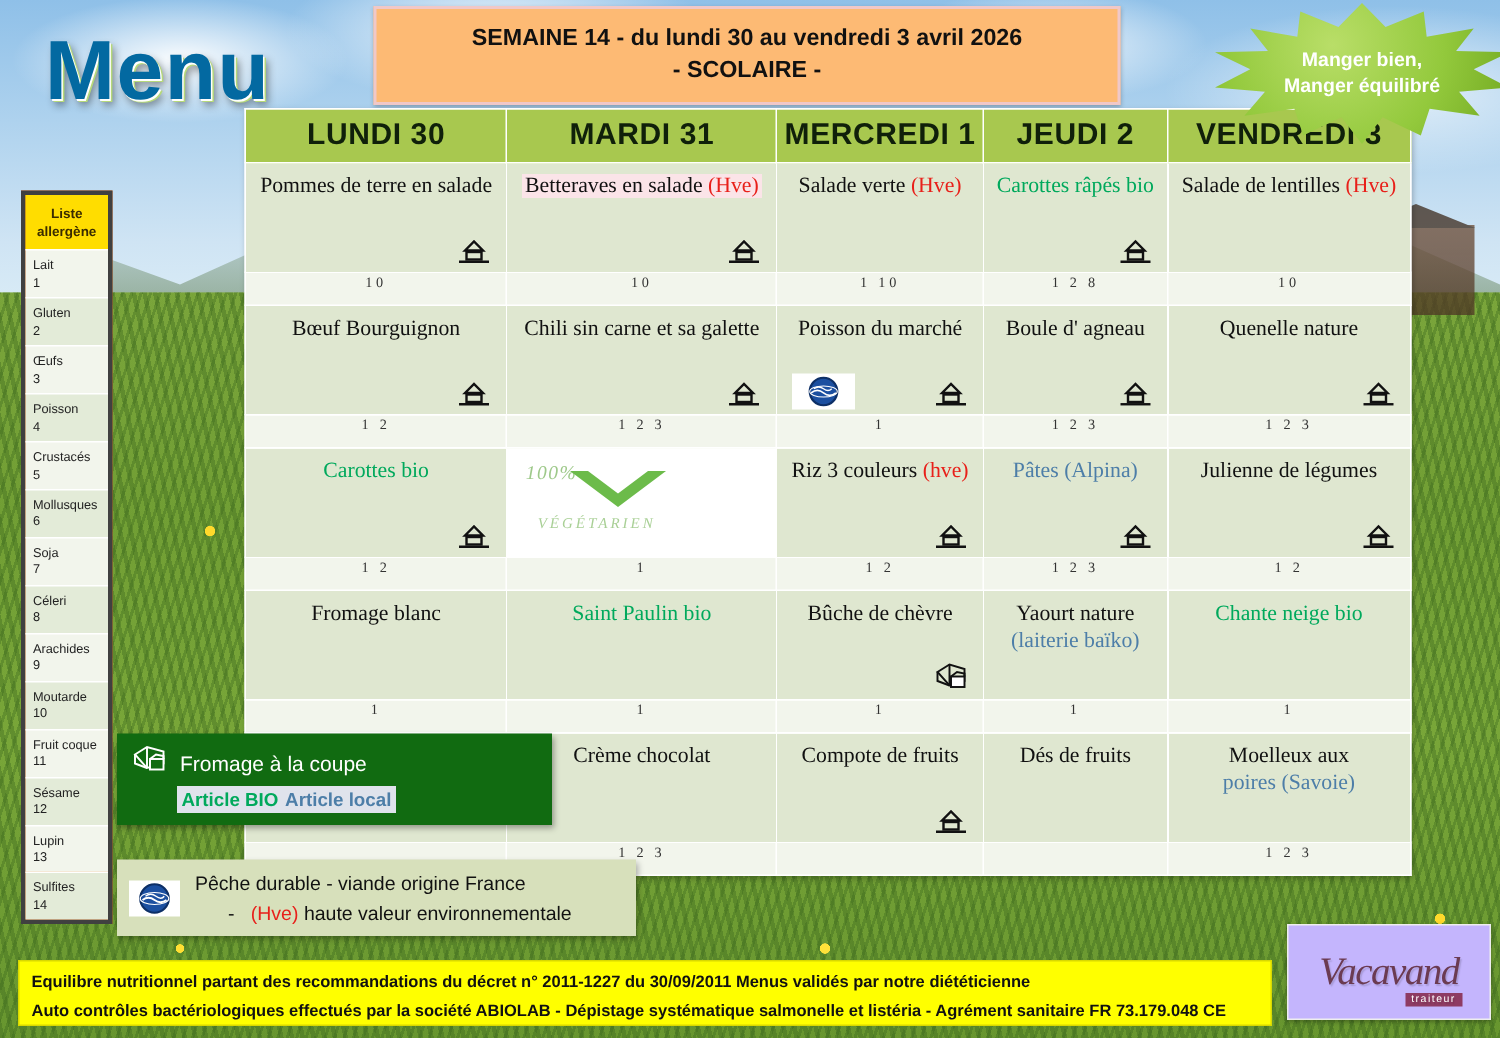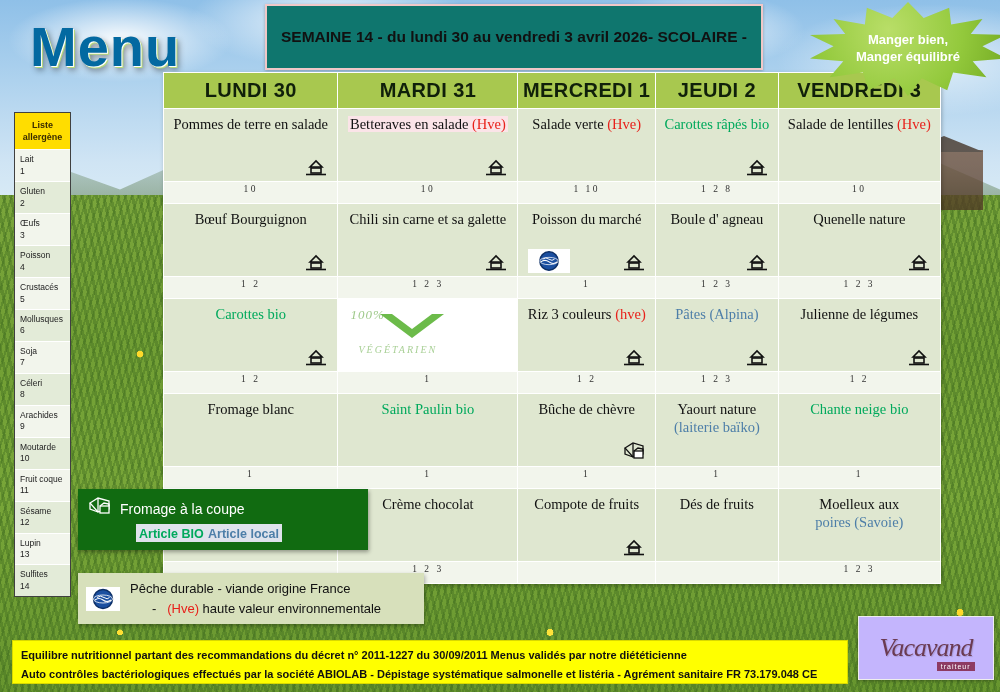--- a/index.html
+++ b/index.html
@@ -69,41 +69,41 @@
     font-family:"Liberation Sans", sans-serif;
     color:#0369a1;
     text-shadow:
       1px 1px 0 #ffffff,
       2px 2px 0 #b6d97a,
       3px 4px 6px rgba(0,0,0,.45);
   }
 
   
   #week-banner{
-    position:absolute;left:265px;top:4px;width:494px;height:62px;z-index:6;
-    background:#0f766e;border:2px solid #f0c8c8;
-    display:flex;flex-direction:row;align-items:center;justify-content:center;
+    position:absolute;left:249px;top:4px;width:494px;height:62px;z-index:6;
+    background:#fdba74;border:2px solid #f0c8c8;
+    display:flex;flex-direction:column;align-items:center;justify-content:center;
     box-shadow:0 1px 3px rgba(0,0,0,.25);
   }
   #week-banner .line{font-size:15.5px;font-weight:700;color:#111;line-height:1.35;white-space:nowrap;}
 
   
   #burst{
     position:absolute;left:810px;top:2px;width:196px;height:94px;z-index:7;
     background:radial-gradient(circle at 40% 30%, #b9de68 0%, #93c93c 55%, #6fa61f 100%);
     clip-path:polygon(50% 0%,58% 17%,71% 6%,72% 24%,88% 18%,82% 34%,100% 35%,88% 47%,100% 60%,83% 63%,90% 80%,73% 75%,70% 94%,57% 81%,50% 100%,43% 81%,30% 94%,27% 75%,10% 80%,17% 63%,0% 60%,12% 47%,0% 35%,18% 34%,12% 18%,28% 24%,29% 6%,42% 17%);
     display:flex;flex-direction:column;align-items:center;justify-content:center;
     filter:drop-shadow(2px 3px 3px rgba(0,0,0,.4));
   }
   #burst .bl{font-size:13px;font-weight:700;color:#ffffff;line-height:1.3;white-space:nowrap;}
 
   
   #allergen-list{
-    position:absolute;left:14px;top:112px;width:55px;z-index:6;
-    border:1px solid #404040;background:#f97316;
+    position:absolute;left:14px;top:127px;width:55px;z-index:6;
+    border:3px solid #404040;background:#f97316;
   }
   #allergen-list .head{
     background:#ffdd00;color:#3a2c00;font-size:9px;font-weight:700;
     text-align:center;padding:6px 2px;line-height:1.35;
   }
   #allergen-list .row{
     font-size:8.5px;color:#222;padding:4px 5px;line-height:1.35;
     border-top:1px solid #ffffff;
   }
   #allergen-list .row.a{background:#f2f5ec;}
@@ -147,21 +147,21 @@
     position:relative;
   }
 
   
   #legend-prep{
     position:absolute;left:78px;top:489px;width:270px;z-index:6;
     background:#116b11;padding:7px 10px 8px 10px;
     box-shadow:1px 2px 4px rgba(0,0,0,.35);
   }
   #legend-prep .lrow{display:flex;align-items:center;gap:8px;color:#ffffff;font-size:14px;line-height:1.45;}
-  #legend-prep .tags{margin-top:3px;margin-left:48px;background:#dfe3ec;display:inline-block;padding:0 3px;}
+  #legend-prep .tags{margin-top:3px;margin-left:30px;background:#dfe3ec;display:inline-block;padding:0 3px;}
   #legend-prep .tags span{font-size:12.5px;font-weight:700;}
 
   #legend-fish{
     position:absolute;left:78px;top:573px;width:330px;z-index:6;
     background:#d7e0bb;padding:6px 8px;
     display:flex;align-items:center;gap:10px;
     box-shadow:1px 2px 4px rgba(0,0,0,.3);
   }
   #legend-fish .txt{font-size:13px;color:#111;line-height:1.5;}
   #legend-fish .txt .l2{display:block;padding-left:22px;}

